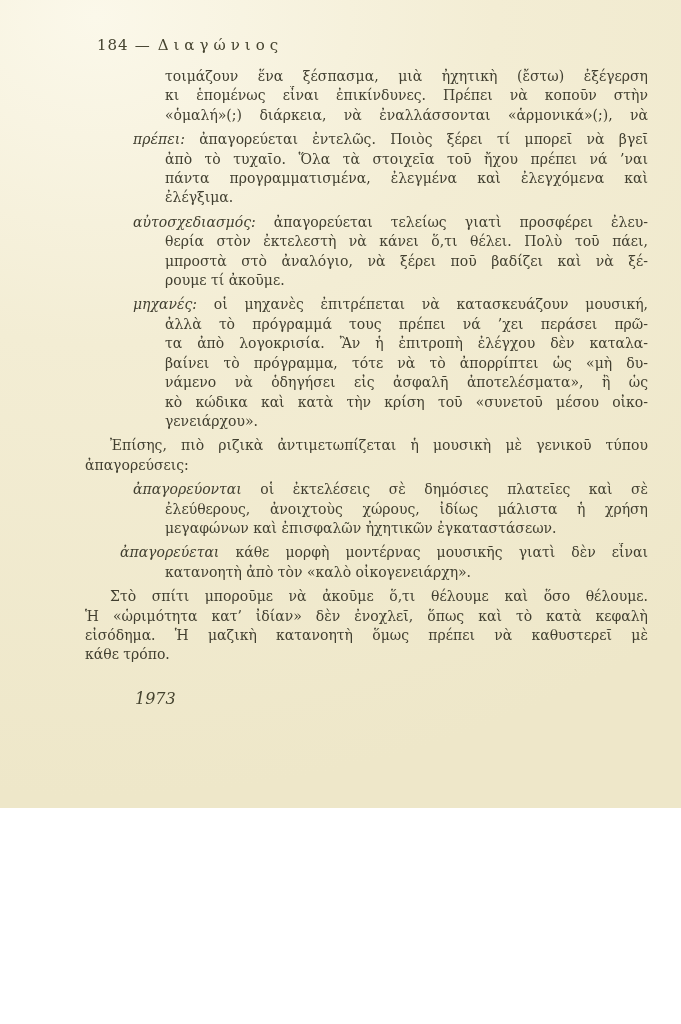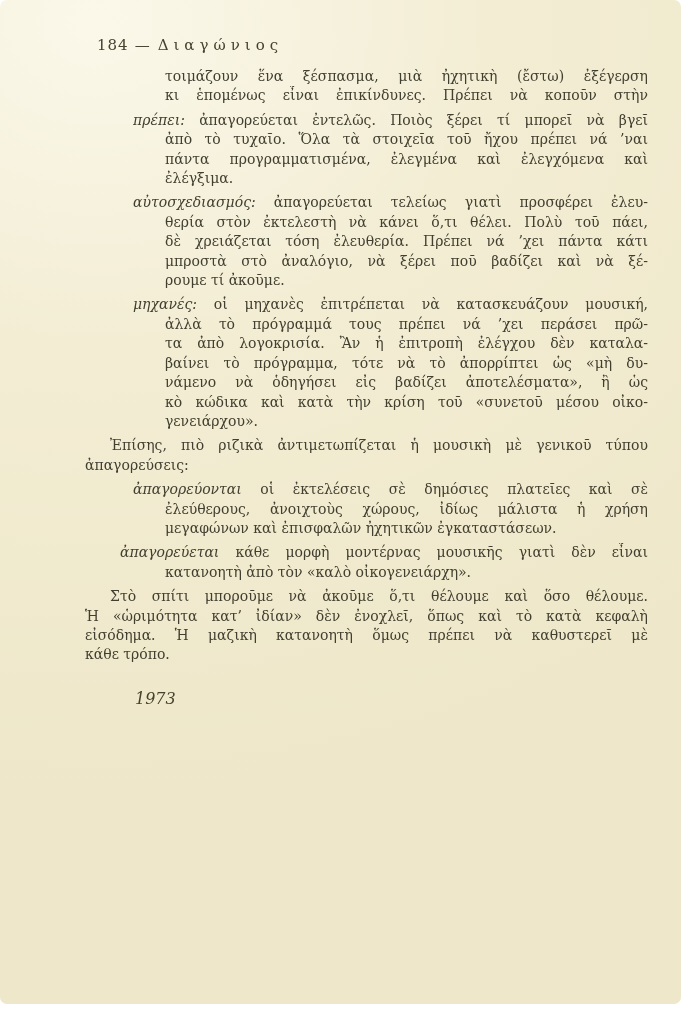--- a/index.html
+++ b/index.html
@@ -3,26 +3,25 @@
 <meta charset="utf-8">
 <style>
   html, body { margin: 0; padding: 0; }
   body {
     width: 681px; height: 1024px;
     font-family: "DejaVu Serif", "Liberation Serif", serif;
     overflow: hidden;
   }
   .page {
     box-sizing: border-box;
-    width: 681px; height: 1004px;
+    width: 681px; height: 808px;
     padding: 36px 33px 0 85px;
     background:
       radial-gradient(ellipse 950px 780px at 14% 2%, #fbf8ea 0%, #f3edd4 42%, #eee7c9 100%);
     color: #413f30;
-    border-radius: 7px;
   }
   .header {
     margin-left: 12px;
     font-size: 15px;
     line-height: 19px;
     white-space: nowrap;
     color: #45432f;
   }
   .header .pgnum { letter-spacing: 1px; }
   .header .dash { margin: 0 8px 0 6px; }
@@ -65,40 +64,40 @@
 
 <div class="page">
   <div class="header">
     <span class="pgnum">184</span><span class="dash">—</span><span class="title">Διαγώνιος</span>
   </div>
 
   <div class="text-block">
       <div class="para cont">
         <div class="line fl">τοιμάζουν ἕνα ξέσπασμα, μιὰ ἠχητικὴ (ἔστω) ἐξέγερση</div>
         <div class="line">κι ἑπομένως εἶναι ἐπικίνδυνες. Πρέπει νὰ κοποῦν στὴν</div>
+        <div class="line">«ὁμαλή»(;) διάρκεια, νὰ ἐναλλάσσονται «ἁρμονικά»(;), νὰ</div>
       </div>
       <div class="para def">
         <div class="line fl"><span class="lead">πρέπει:</span> ἀπαγορεύεται ἐντελῶς. Ποιὸς ξέρει τί μπορεῖ νὰ βγεῖ</div>
         <div class="line">ἀπὸ τὸ τυχαῖο. Ὅλα τὰ στοιχεῖα τοῦ ἤχου πρέπει νά ’ναι</div>
         <div class="line">πάντα προγραμματισμένα, ἐλεγμένα καὶ ἐλεγχόμενα καὶ</div>
         <div class="line last">ἐλέγξιμα.</div>
       </div>
       <div class="para def">
         <div class="line fl"><span class="lead">αὐτοσχεδιασμός:</span> ἀπαγορεύεται τελείως γιατὶ προσφέρει ἐλευ-</div>
         <div class="line">θερία στὸν ἐκτελεστὴ νὰ κάνει ὅ,τι θέλει. Πολὺ τοῦ πάει,</div>
-        <div class="line">δὲ χρειάζεται τόση ἐλευθερία. Πρέπει νά ’χει πάντα κάτι</div>
         <div class="line">μπροστὰ στὸ ἀναλόγιο, νὰ ξέρει ποῦ βαδίζει καὶ νὰ ξέ-</div>
         <div class="line last">ρουμε τί ἀκοῦμε.</div>
       </div>
       <div class="para def">
         <div class="line fl"><span class="lead">μηχανές:</span> οἱ μηχανὲς ἐπιτρέπεται νὰ κατασκευάζουν μουσική,</div>
         <div class="line">ἀλλὰ τὸ πρόγραμμά τους πρέπει νά ’χει περάσει πρῶ-</div>
         <div class="line">τα ἀπὸ λογοκρισία. Ἂν ἡ ἐπιτροπὴ ἐλέγχου δὲν καταλα-</div>
         <div class="line">βαίνει τὸ πρόγραμμα, τότε νὰ τὸ ἀπορρίπτει ὡς «μὴ δυ-</div>
-        <div class="line">νάμενο νὰ ὁδηγήσει εἰς βαδίζει ἀποτελέσματα», ἢ ὡς</div>
+        <div class="line">νάμενο νὰ ὁδηγήσει εἰς ἀσφαλῆ ἀποτελέσματα», ἢ ὡς</div>
         <div class="line">κὸ κώδικα καὶ κατὰ τὴν κρίση τοῦ «συνετοῦ μέσου οἰκο-</div>
         <div class="line last">γενειάρχου».</div>
       </div>
       <div class="para plain">
         <div class="line fl">Ἐπίσης, πιὸ ριζικὰ ἀντιμετωπίζεται ἡ μουσικὴ μὲ γενικοῦ τύπου</div>
         <div class="line last">ἀπαγορεύσεις:</div>
       </div>
       <div class="para def">
         <div class="line fl"><span class="lead">ἀπαγορεύονται</span> οἱ ἐκτελέσεις σὲ δημόσιες πλατεῖες καὶ σὲ</div>
         <div class="line">ἐλεύθερους, ἀνοιχτοὺς χώρους, ἰδίως μάλιστα ἡ χρήση</div>

